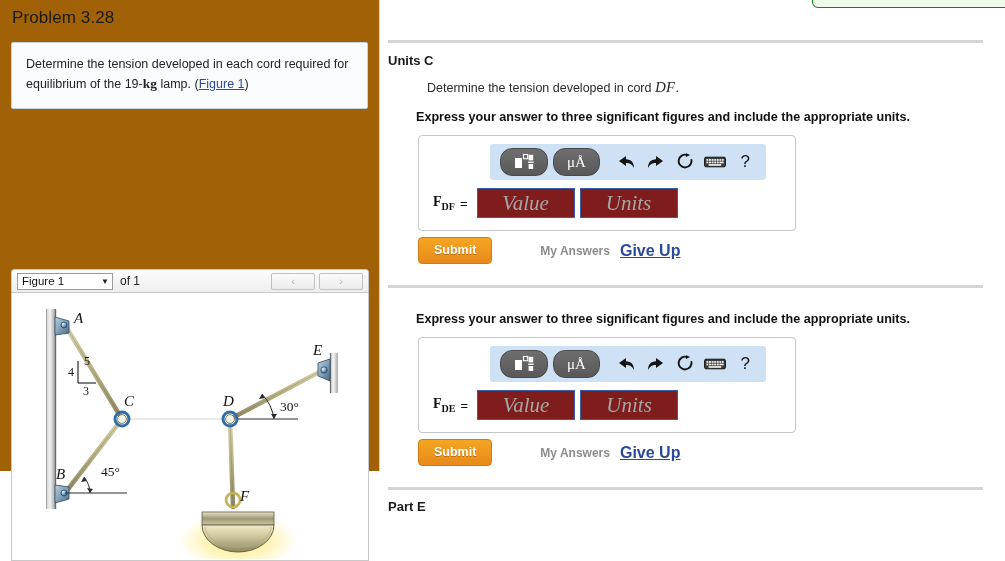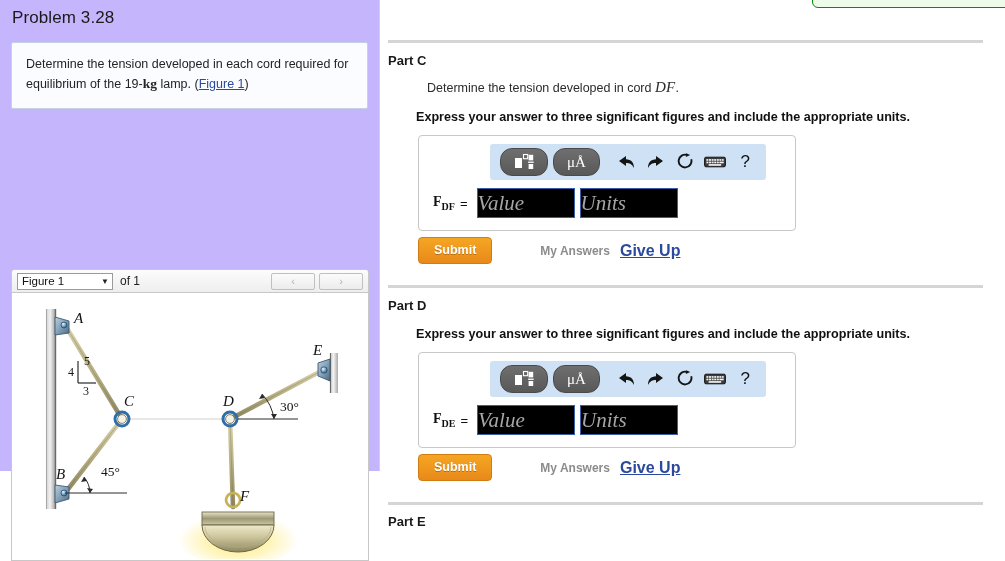--- a/index.html
+++ b/index.html
@@ -9,21 +9,21 @@
     overflow: hidden;
     background: #ffffff;
     font-family: "Liberation Sans", sans-serif;
     -webkit-font-smoothing: antialiased;
   }
   #app { position: relative; width: 1005px; height: 561px; display: flex; }
 
   
   #left-panel {
     width: 380px; height: 471px;
-    background: #c4b5fd;
+    background: #a16207;
     border-right: 1px solid #c9d3e3;
     position: relative;
     flex: 0 0 380px;
   }
   #problem-title {
     font-size: 17px; color: #1a1a1a; font-weight: normal;
     padding: 8px 0 0 12px; margin: 0; letter-spacing: .1px;
   }
   #problem-statement-box {
     margin: 14px 11px 0 11px;
@@ -125,22 +125,22 @@
   .answer-row {
     display: flex; align-items: center; padding: 8px 0 12px 0; margin-left: 14px;
   }
   .var-label {
     font-family: "Liberation Serif", serif; font-weight: bold;
     font-size: 14px; color: #111; margin-right: 3px; white-space: nowrap;
   }
   .var-label sub { font-size: 10px; font-weight: bold; }
   .eq-sign { font-size: 13px; color: #111; margin: 0 9px 0 2px; }
   .ans-input {
-    height: 30px; border: 1px solid #3a5fa8; background: #000000;
-    display: flex; align-items: center; 
+    height: 30px; border: 1px solid #3a5fa8; background: #7f1d1d;
+    display: flex; align-items: center; justify-content: center;
   }
   .ans-input.value-box { width: 98px; }
   .ans-input.units-box { width: 98px; }
   .ph {
     font-family: "Liberation Serif", serif; font-style: italic;
     font-size: 21px; color: #a6a6a6;
   }
   .submit-row { display: flex; align-items: center; margin-left: 30px; padding-top: 6px; }
   .submit-btn {
     background: linear-gradient(#f5a623,#e8891a);
@@ -293,21 +293,21 @@
   </div>
 
   <div id="right-panel">
 
     <div class="green-answer-box"></div>
 
     <div style="height:40px"></div>
     <div class="section-rule"></div>
 
     <div style="padding-top:10px;">
-      <h2 class="part-heading">Part C</h2>
+      <h2 class="part-heading">Units C</h2>
 
       <p class="part-prompt" style="margin-top:11px;"><span>Determine the tension developed in cord </span><span class="mathvar">DF</span><span>.</span></p>
 
       <p class="part-instruction" style="margin-top:14px;">Express your answer to three significant figures and include the appropriate units.</p>
 
       <div class="answer-card" style="margin-top:11px;">
         <div class="mj-toolbar">
           <div class="tb-btn first">
             <svg width="20" height="18" viewBox="0 0 20 18">
               <rect x="1" y="5" width="7" height="10" fill="#ffffff"></rect>
@@ -378,21 +378,20 @@
         <button class="submit-btn">Submit</button>
         <span class="my-answers">My Answers</span>
         <span class="give-up">Give Up</span>
       </div>
     </div>
 
     <div style="height:21px"></div>
     <div class="section-rule"></div>
 
     <div style="padding-top:10px;">
-      <h2 class="part-heading">Part D</h2>
 
 
       <p class="part-instruction" style="margin-top:14px;">Express your answer to three significant figures and include the appropriate units.</p>
 
       <div class="answer-card" style="margin-top:11px;">
         <div class="mj-toolbar">
           <div class="tb-btn first">
             <svg width="20" height="18" viewBox="0 0 20 18">
               <rect x="1" y="5" width="7" height="10" fill="#ffffff"></rect>
               <rect x="9.5" y="1.5" width="4.2" height="4.2" fill="none" stroke="#ffffff" stroke-width="1.1"></rect>

